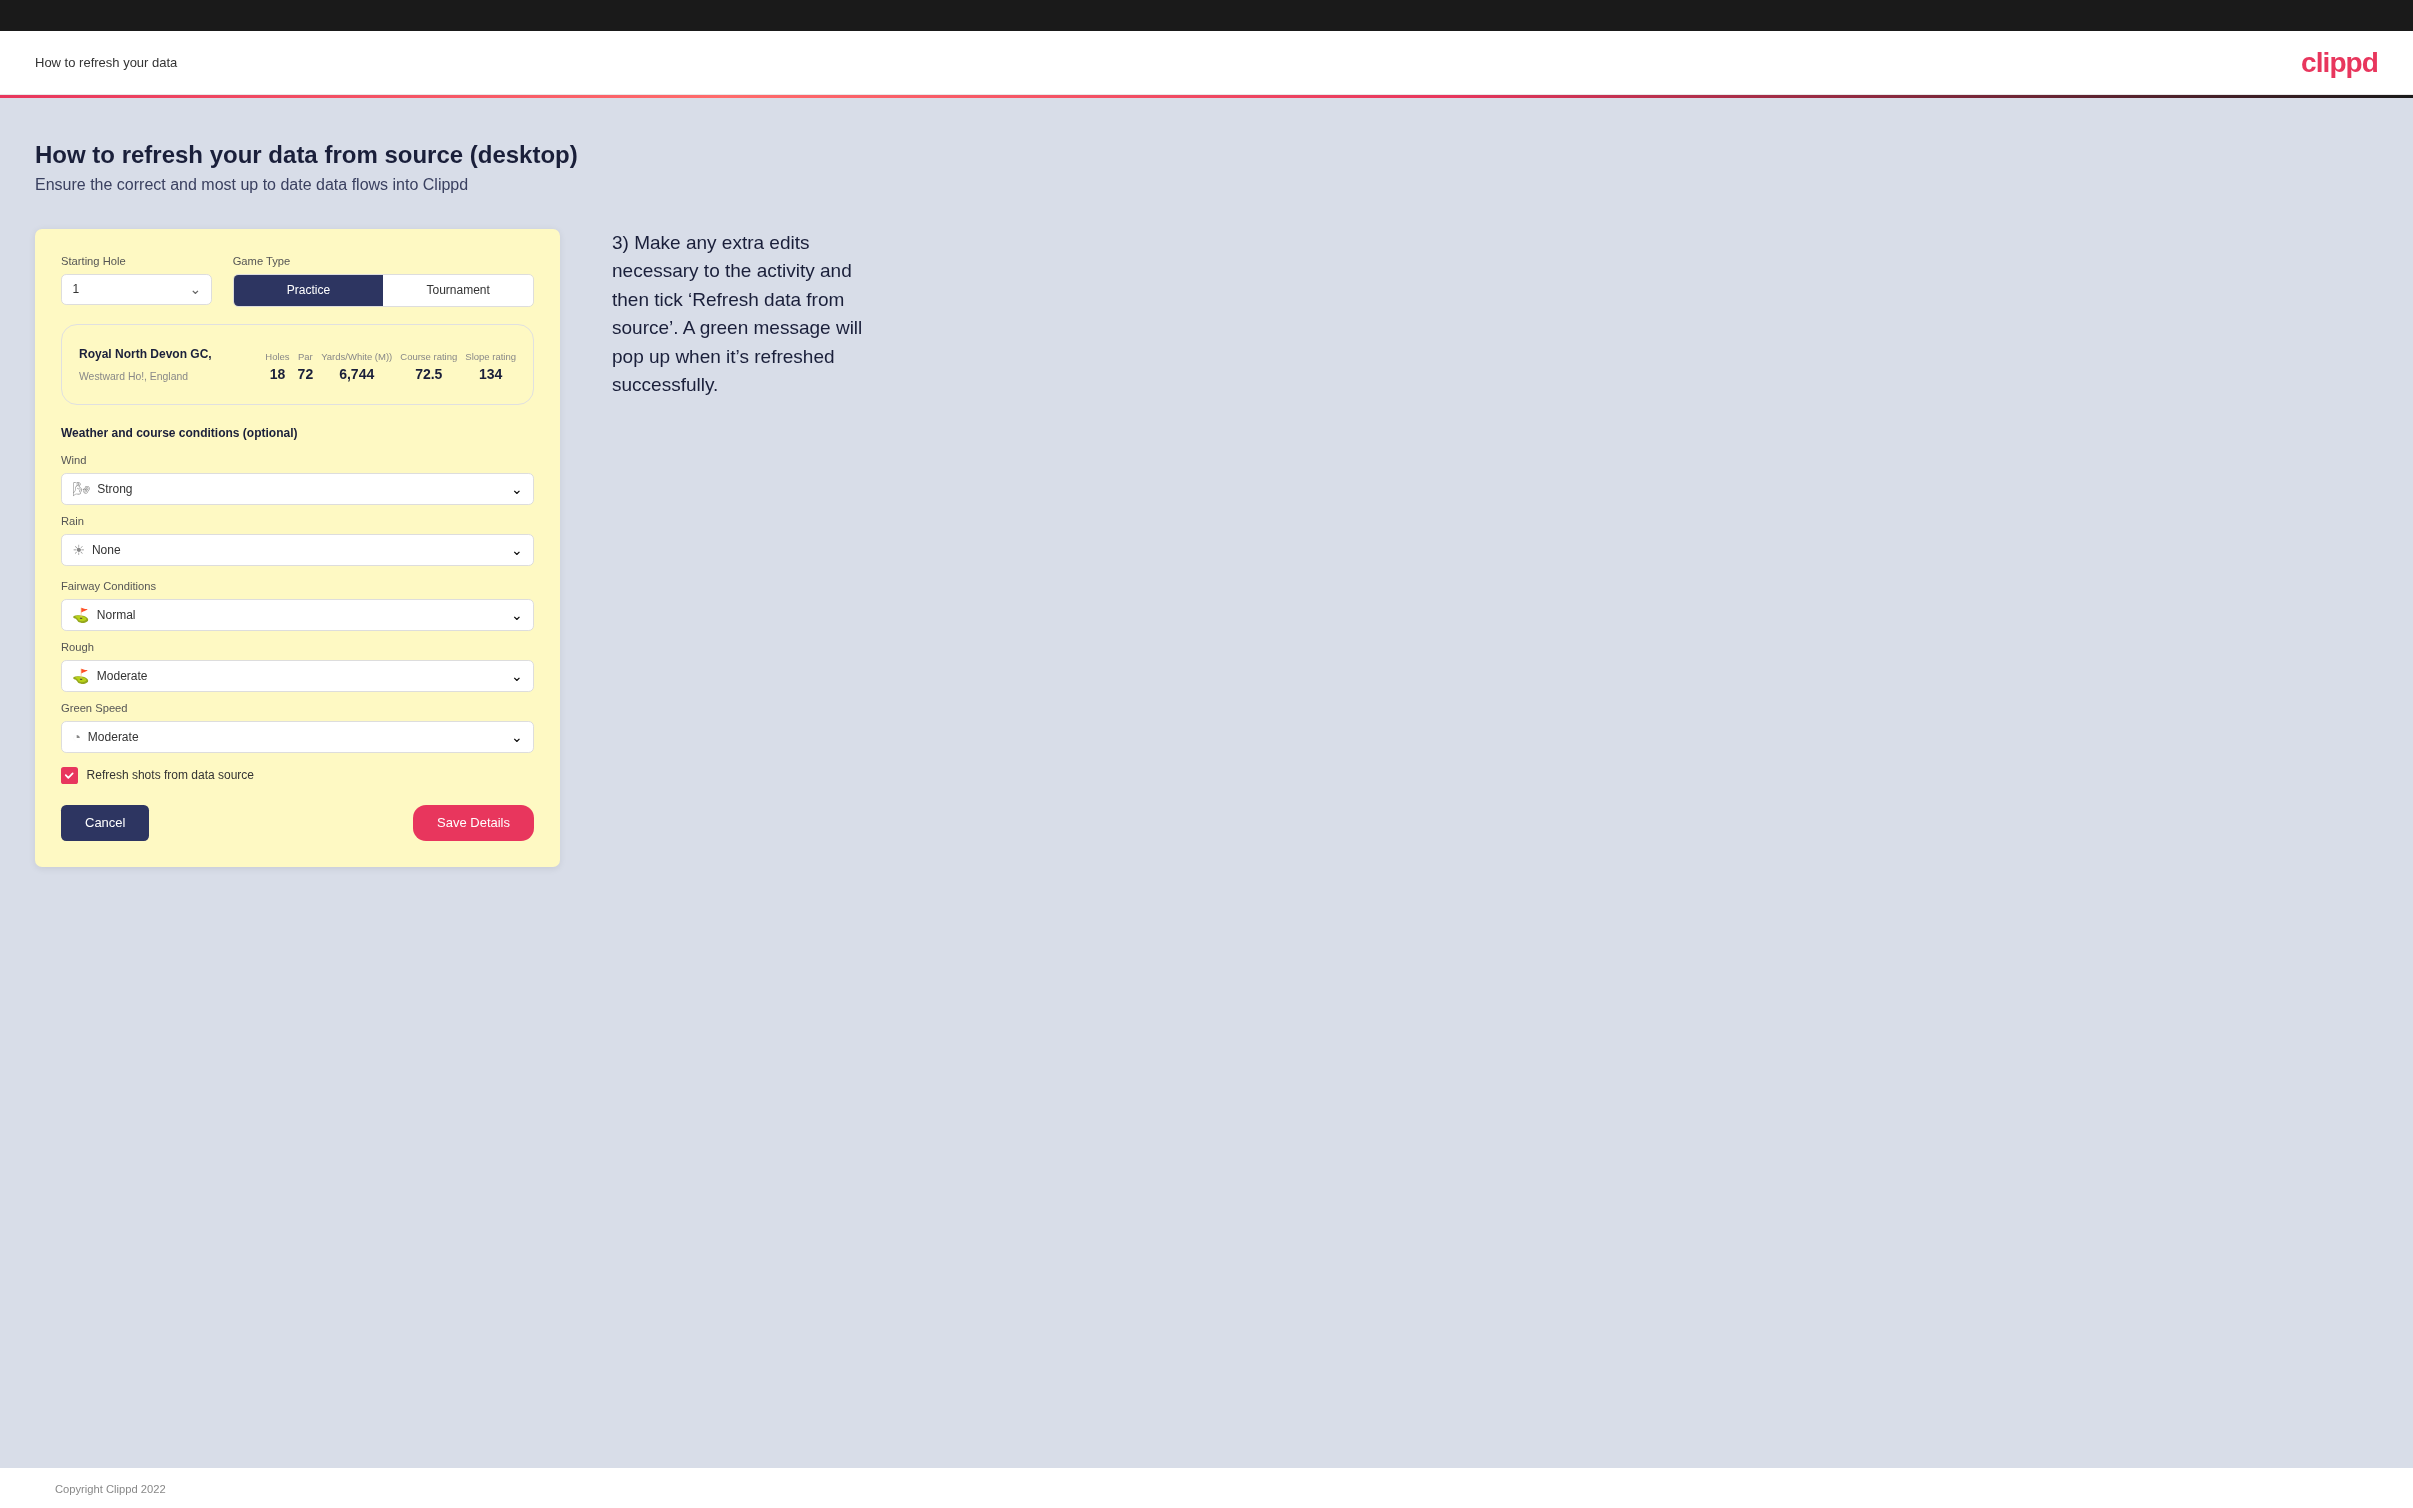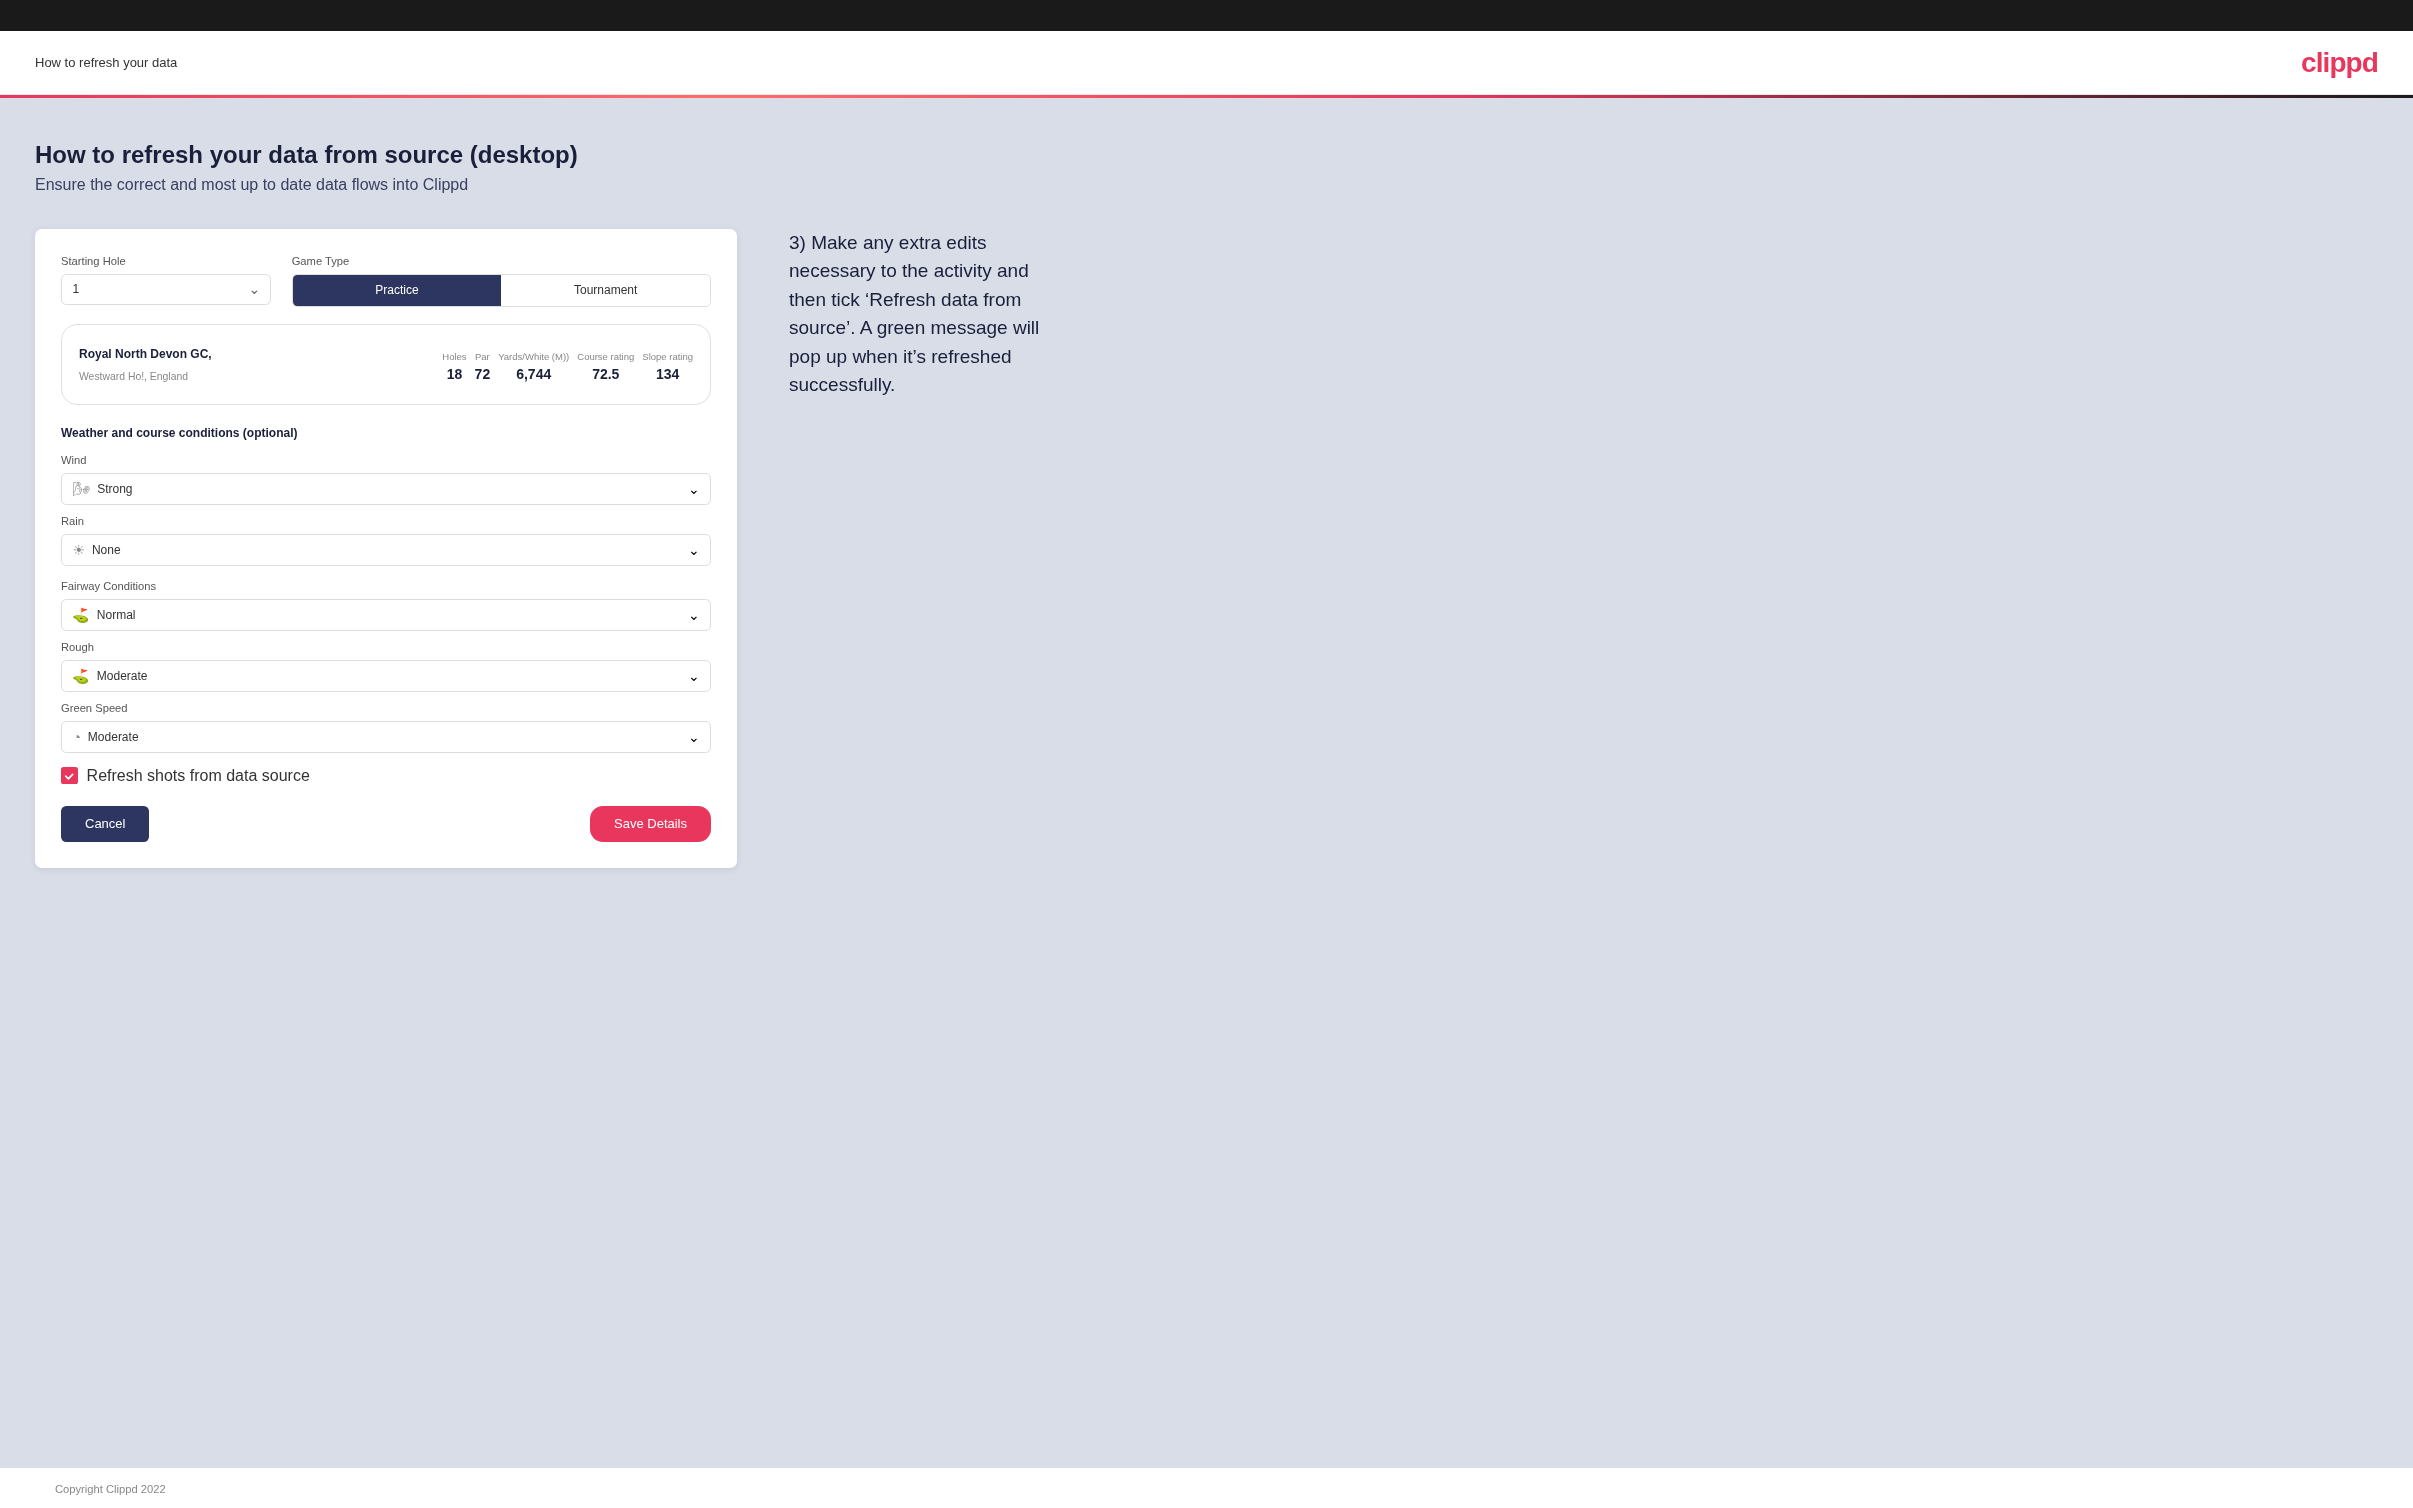--- a/index.html
+++ b/index.html
@@ -58,24 +58,24 @@
       color: #3a4060;
       margin-bottom: 35px;
       font-weight: 400;
     }
     .content-area {
       display: flex;
       gap: 52px;
       align-items: flex-start;
     }
     .form-card {
-      background: #ffffff;
+      background: #fef9c3;
       border-radius: 7px;
       padding: 26px;
-      width: 702px;
+      width: 525px;
       flex-shrink: 0;
       box-shadow: 0 1.7px 7px rgba(0,0,0,0.08);
     }
     .form-row {
       display: flex;
       gap: 21px;
       margin-bottom: 17px;
     }
     .form-group {
       flex: 1;
@@ -214,21 +214,21 @@
       align-items: center;
       justify-content: center;
       flex-shrink: 0;
       cursor: pointer;
     }
     .checkbox-checked svg {
       width: 10.4px;
       height: 10.4px;
     }
     .checkbox-label {
-      font-size: 16px;
+      font-size: 12px;
       color: #333;
     }
     .form-actions {
       display: flex;
       justify-content: space-between;
       align-items: center;
     }
     .btn-cancel {
       background: #2d3561;
       color: #fff;

